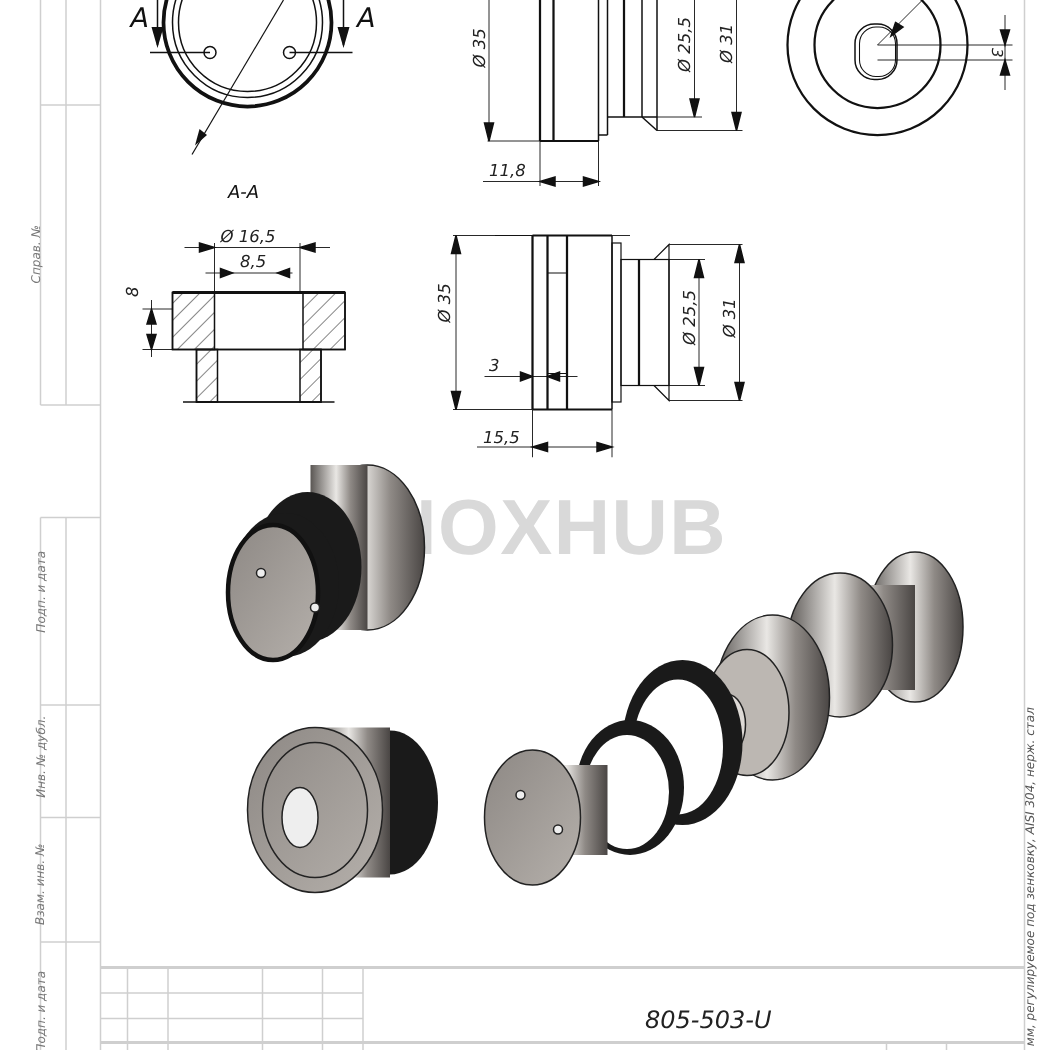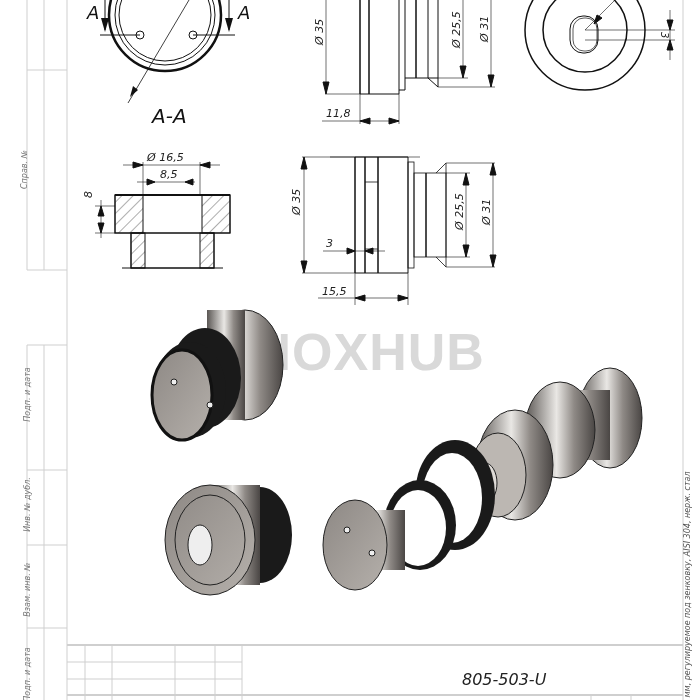--- a/index.html
+++ b/index.html
@@ -1,21 +1,21 @@
 <!DOCTYPE html>
 <html><head>
 <meta charset="utf-8">
 <style>
   html, body { margin:0; padding:0; background:#ffffff; }
   body { width:700px; height:700px; position:relative; overflow:hidden; font-family:"DejaVu Sans", sans-serif; }
   .abs { position:absolute; }
   .sidelabel { position:absolute; font-family:"DejaVu Sans", sans-serif; font-style:italic; font-size:8px; color:#777; transform:rotate(-90deg); transform-origin:center center; white-space:nowrap; }
   .dim { font-family:"DejaVu Sans", sans-serif; font-style:italic; fill:#222; }
   .watermark { position:absolute; left:238px; top:322px; font-family:"Liberation Sans", sans-serif; font-weight:bold; font-size:52px; color:#d9d9d9; letter-spacing:1px; }
-  .code { position:absolute; left:430px; top:670px; font-family:"DejaVu Sans", sans-serif; font-style:italic; font-size:16px; color:#222;margin-left:32px; }
+  .code { position:absolute; left:430px; top:670px; font-family:"DejaVu Sans", sans-serif; font-style:italic; font-size:16px; color:#222; }
   .rightnote { position:absolute; left:437px; top:543px; width:500px; font-family:"DejaVu Sans", sans-serif; font-style:italic; font-size:8px; color:#555; transform:rotate(-90deg); white-space:nowrap; }
 </style>
 </head>
 <body>
 
 <svg class="abs" style="left:0;top:0" width="700" height="700">
   <g stroke="#cfcfcf" stroke-width="1" fill="none">
     <line x1="67" y1="0" x2="67" y2="700"></line>
     <line x1="27" y1="0" x2="27" y2="270"></line>
     <line x1="44" y1="0" x2="44" y2="270"></line>
@@ -60,21 +60,21 @@
   <line x1="98" y1="35" x2="140" y2="35" stroke="#111"></line>
   <line x1="10" y1="0" x2="10" y2="30" stroke="#111"></line>
   <polygon points="6,18 14,18 10,32" fill="#111"></polygon>
   <line x1="134" y1="0" x2="134" y2="30" stroke="#111"></line>
   <polygon points="130,18 138,18 134,32" fill="#111"></polygon>
   <line x1="94" y1="0" x2="33" y2="103" stroke="#111" stroke-width="0.8"></line>
   <polygon points="38,86 43,90 35,97" fill="#111"></polygon>
 </svg>
 <div class="abs" style="left:87px;top:2px;font-style:italic;font-size:18px;color:#111">A</div>
 <div class="abs" style="left:238px;top:2px;font-style:italic;font-size:18px;color:#111">A</div>
-<div class="abs" style="left:152px;top:104px;font-style:italic;font-size:20px;color:#111">A-A</div>
+<div class="abs" style="left:152px;top:121px;font-style:italic;font-size:12px;color:#111">A-A</div>
 
 <svg class="abs" style="left:290px;top:0" width="220" height="130">
   <g stroke="#111" fill="none">
     <line x1="70" y1="0" x2="70" y2="94" stroke-width="1.5"></line>
     <line x1="79" y1="0" x2="79" y2="94" stroke-width="1.5"></line>
     <line x1="109" y1="0" x2="109" y2="94" stroke-width="1"></line>
     <line x1="70" y1="94" x2="109" y2="94" stroke-width="1.2"></line>
     <line x1="109" y1="90" x2="115" y2="90"></line>
     <line x1="115" y1="0" x2="115" y2="90"></line>
     <line x1="115" y1="78" x2="148" y2="78"></line>

